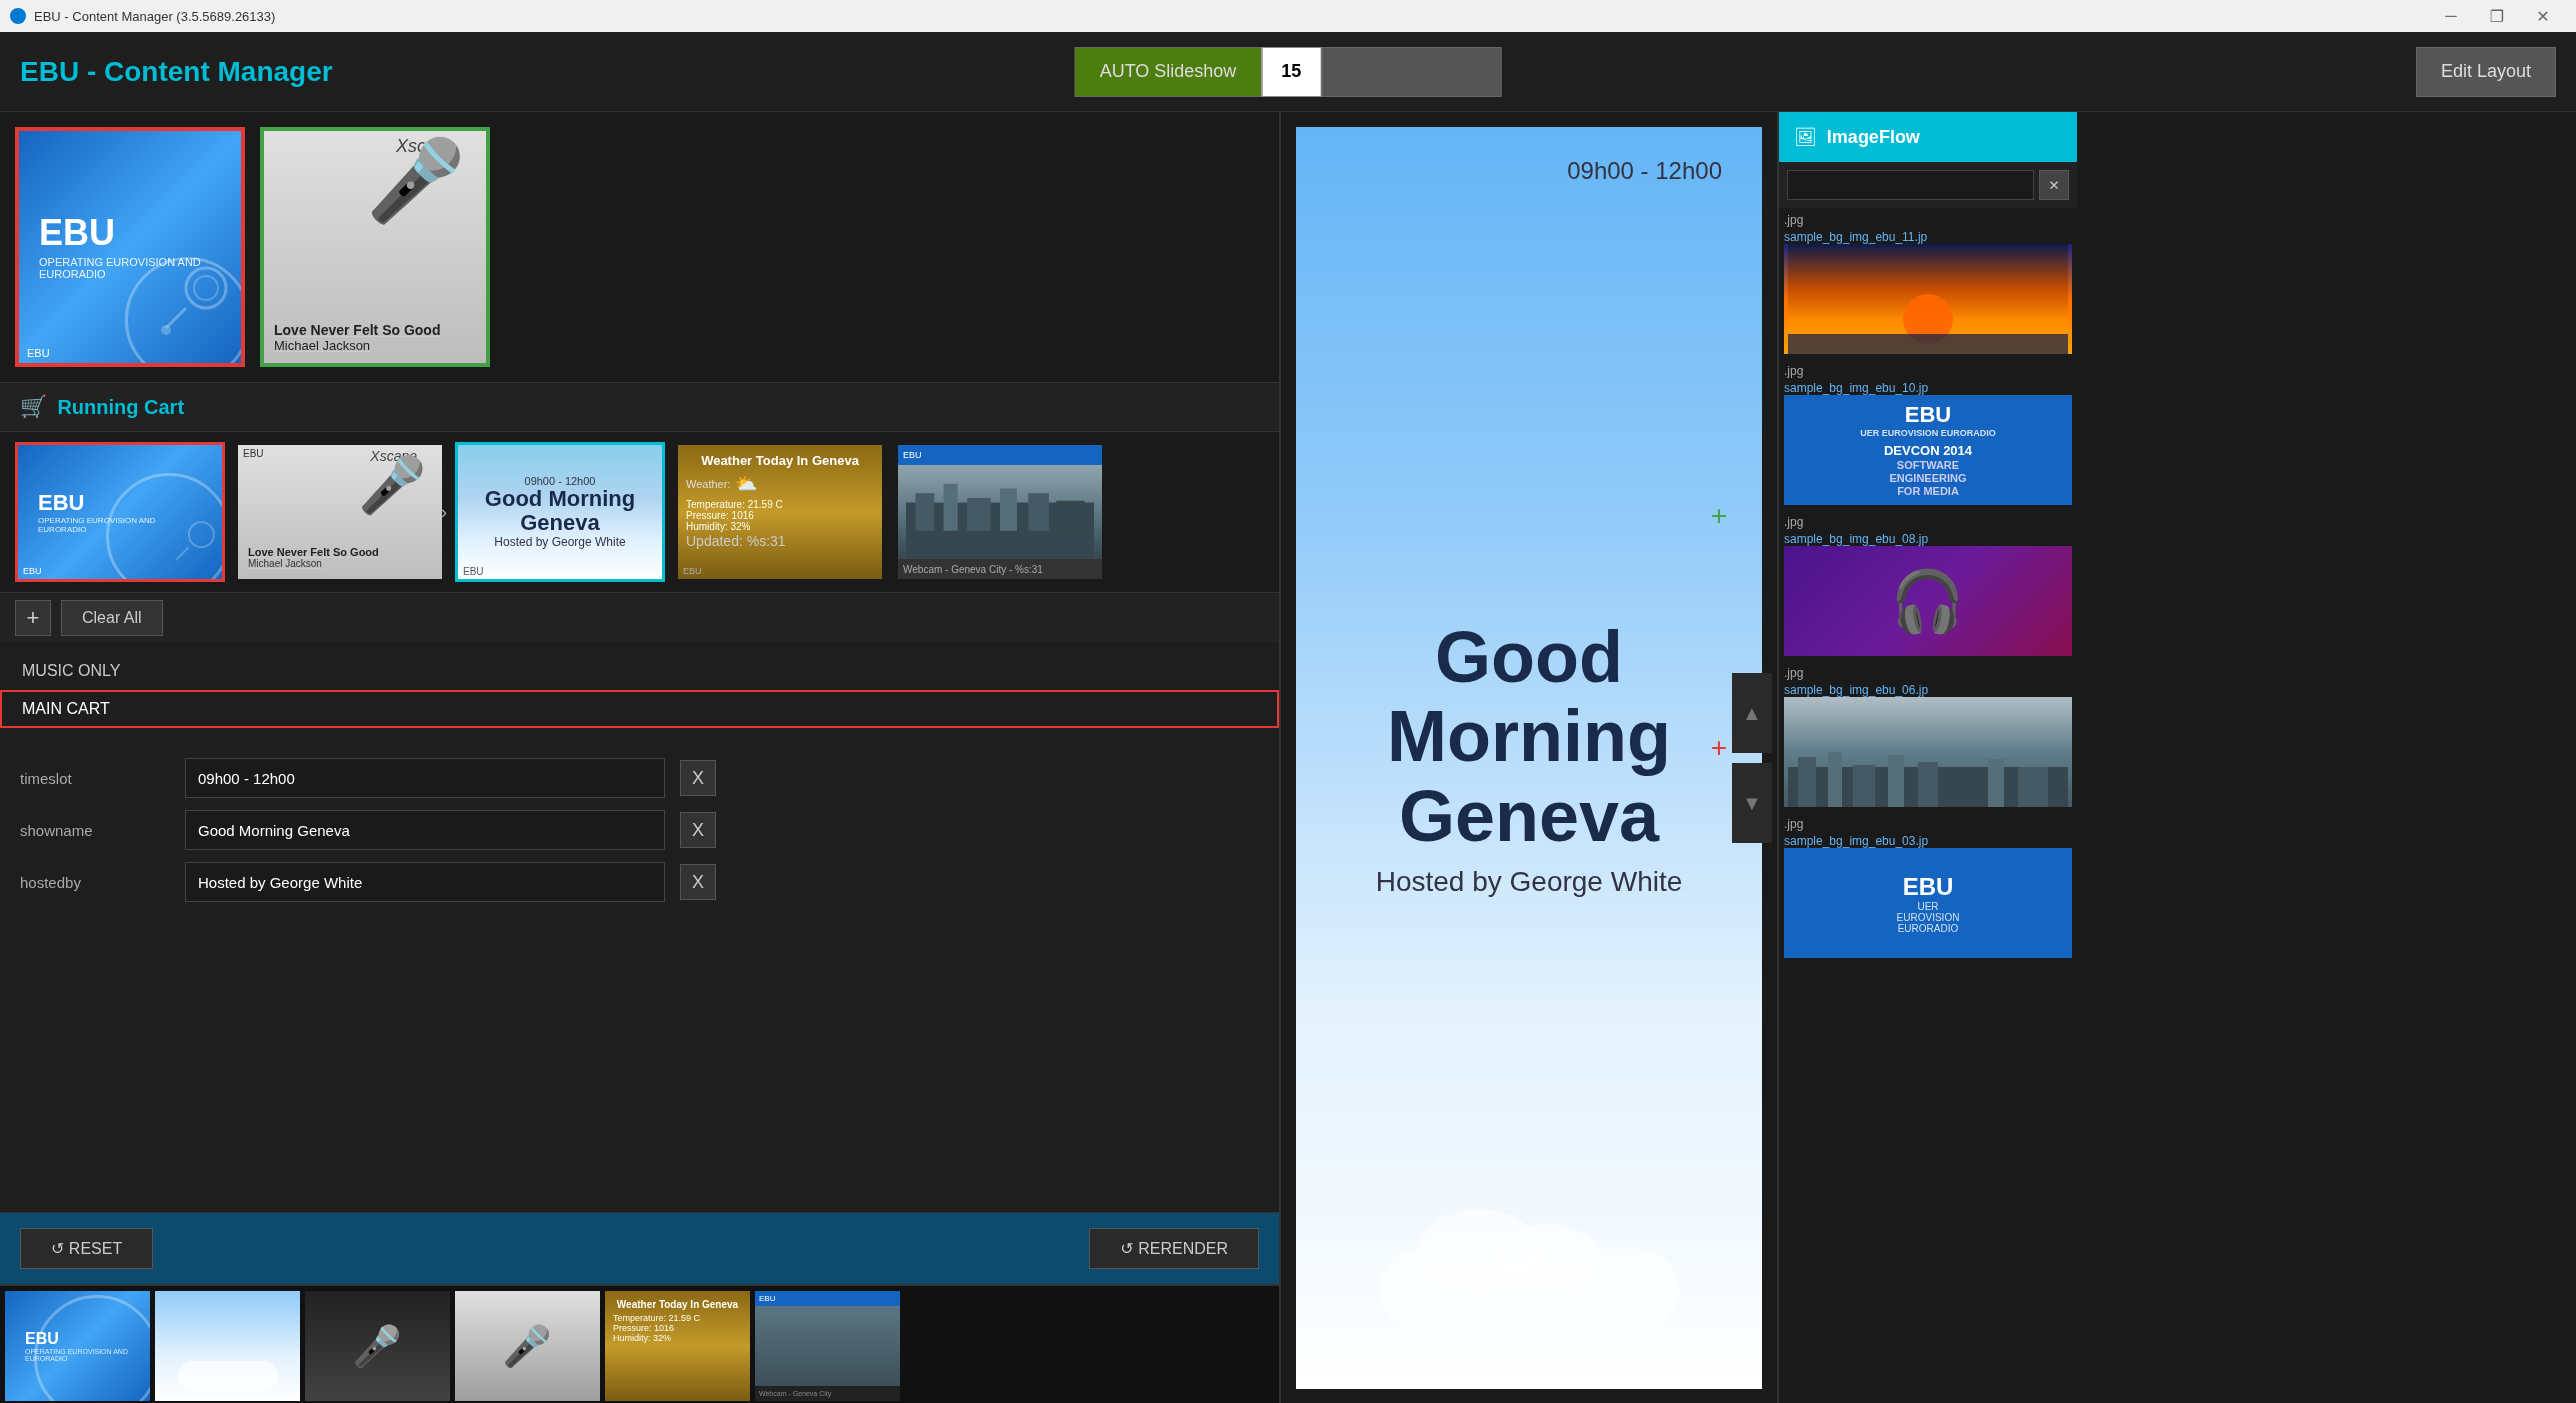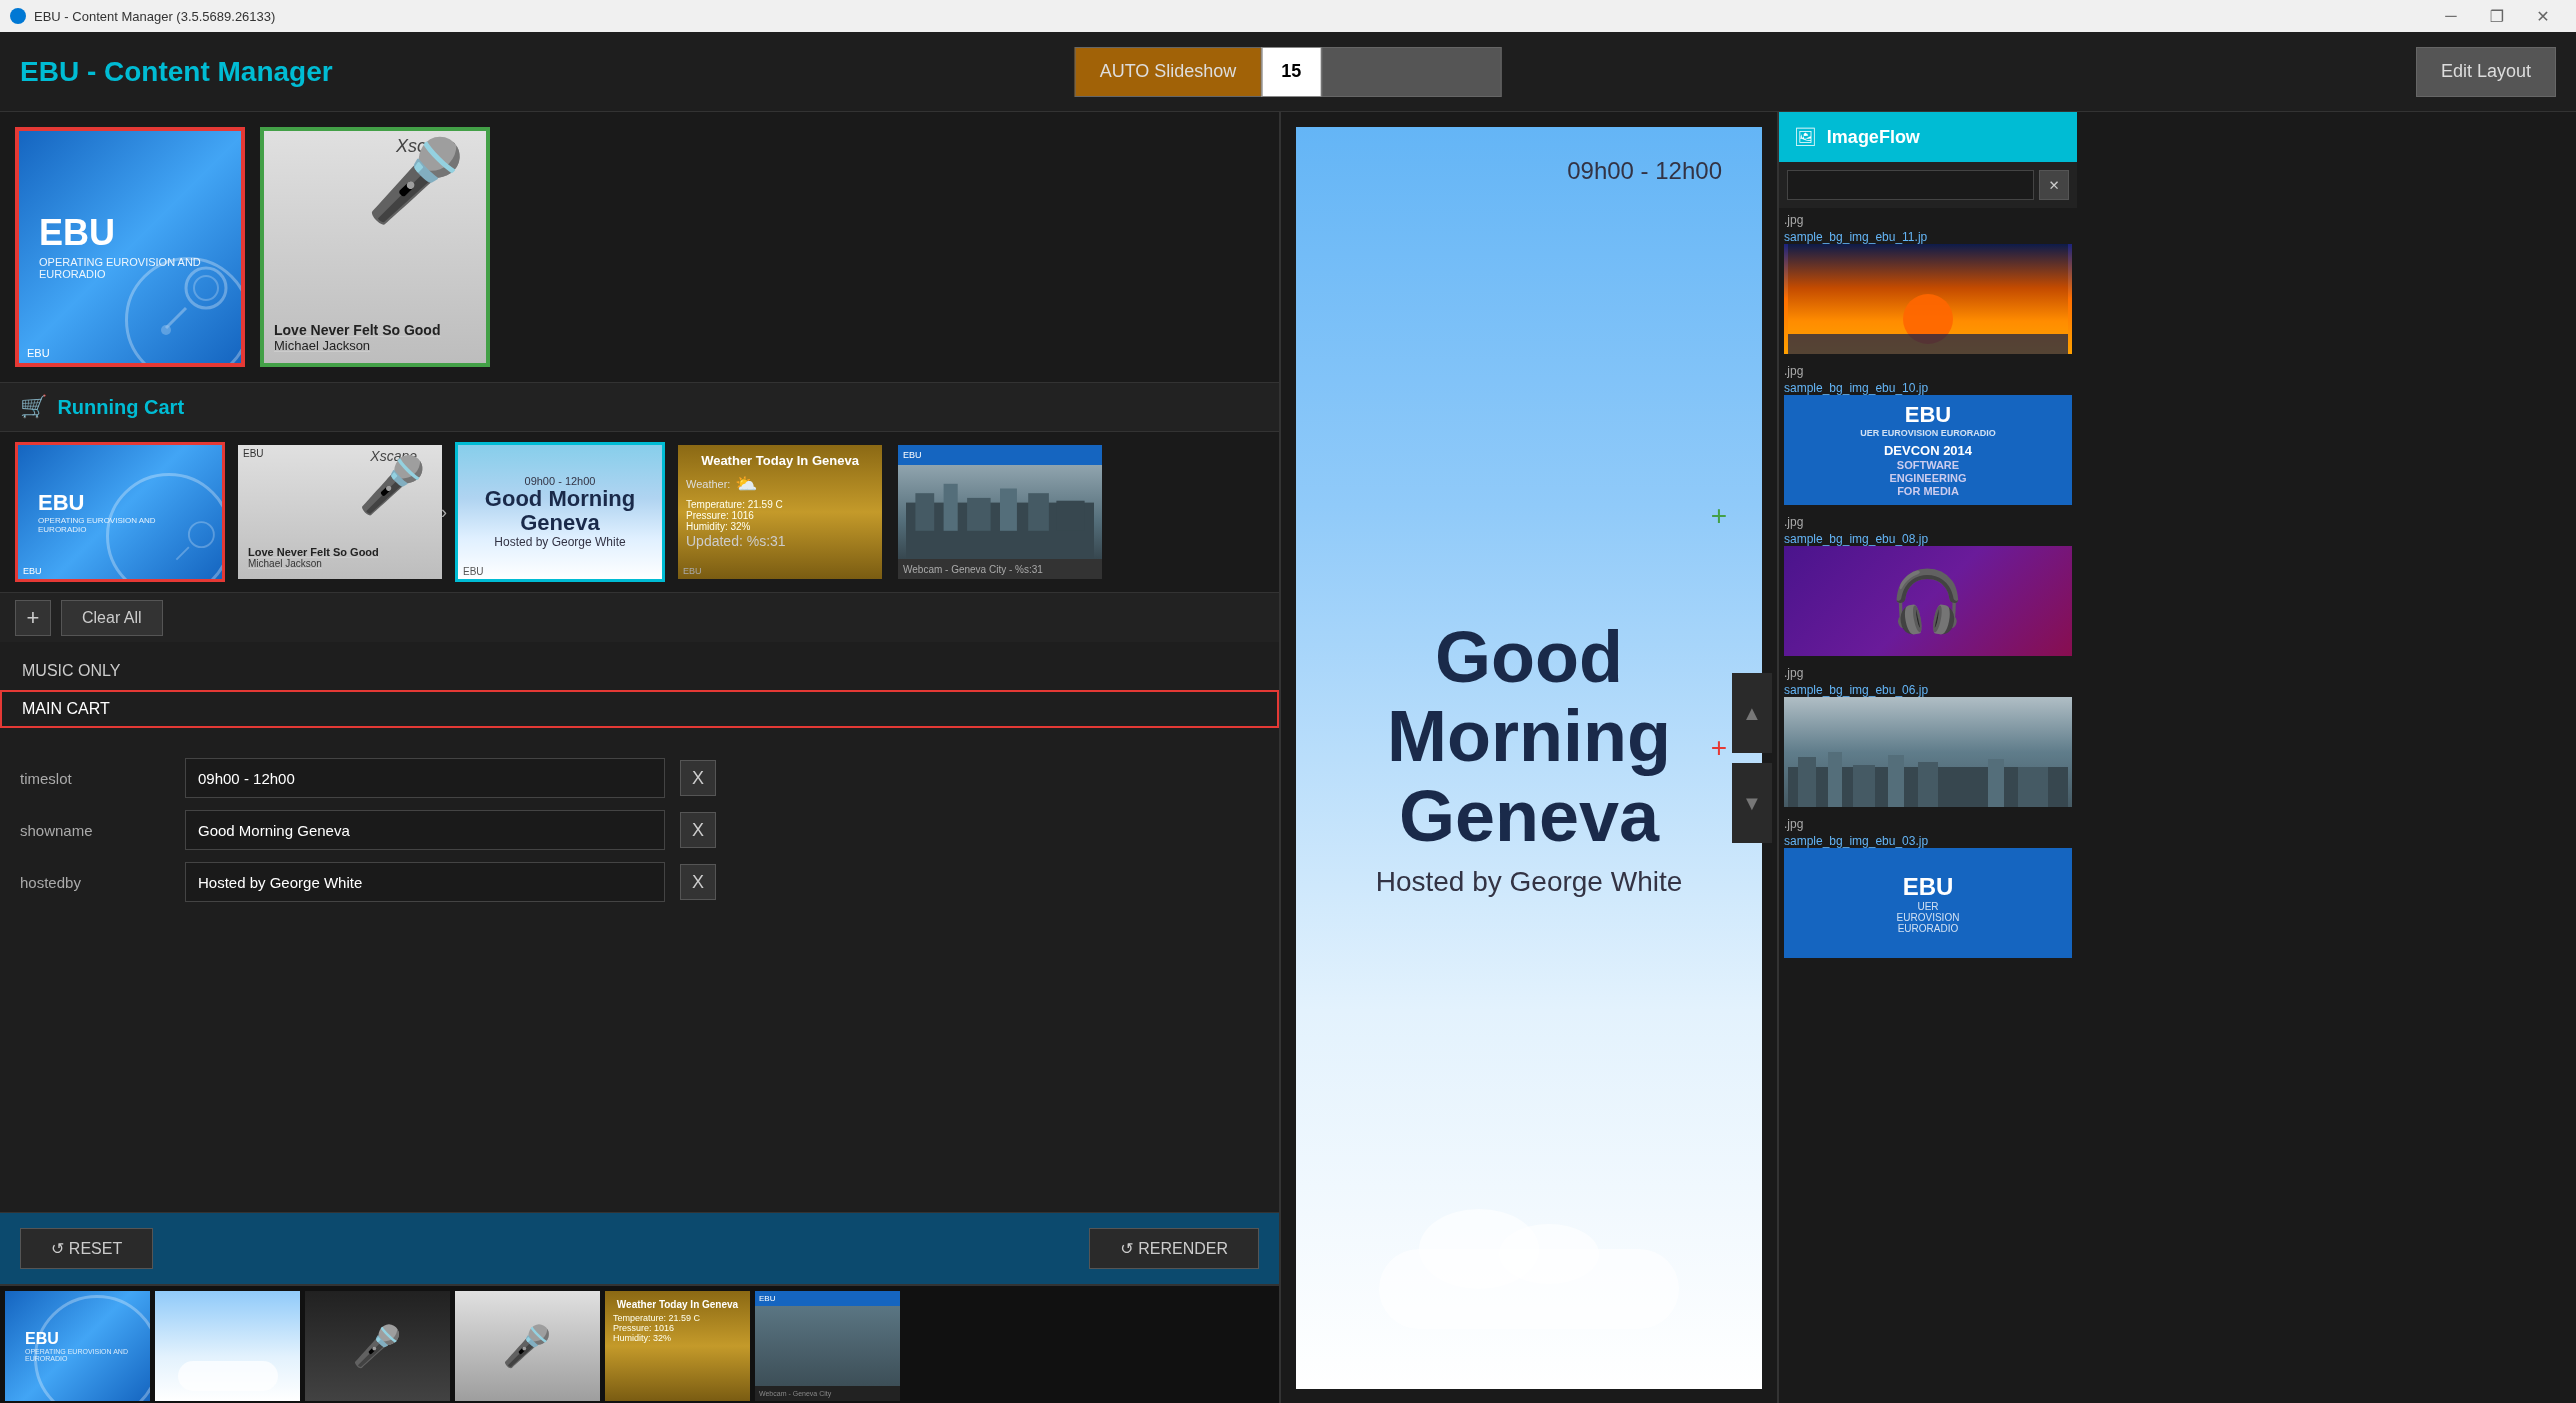--- a/index.html
+++ b/index.html
@@ -72,21 +72,21 @@
     }
     .header-center {
       position: absolute;
       left: 50%;
       transform: translateX(-50%);
       display: flex;
       align-items: center;
       gap: 0;
     }
     .auto-slideshow-btn {
-      background: #a16207;
+      background: #4d7c0f;
       color: #ddd;
       border: 1px solid #666;
       padding: 8px 24px;
       font-size: 18px;
       cursor: pointer;
       height: 50px;
     }
     .slideshow-number {
       background: #fff;
       color: #000;

